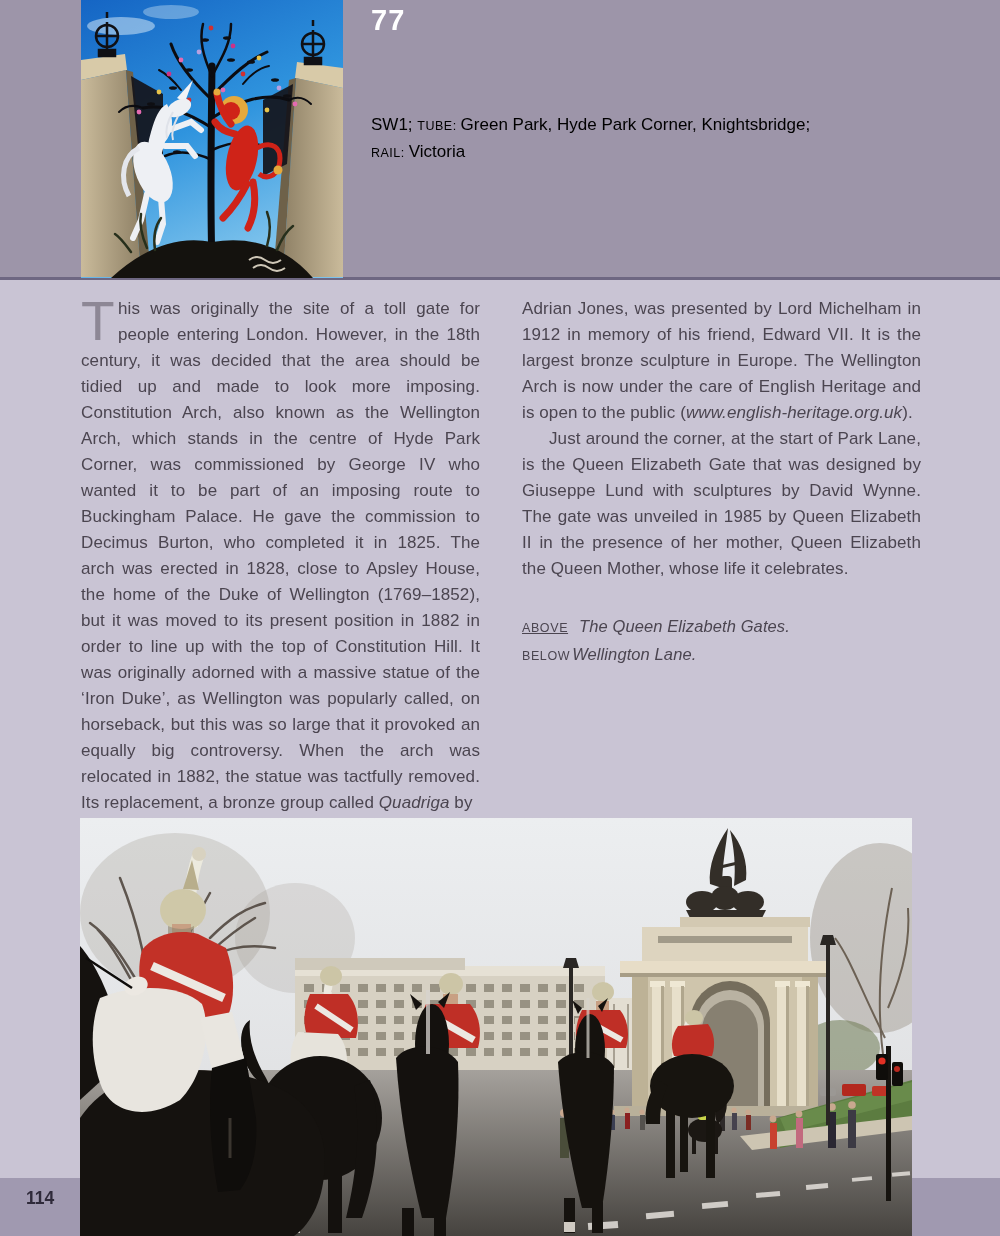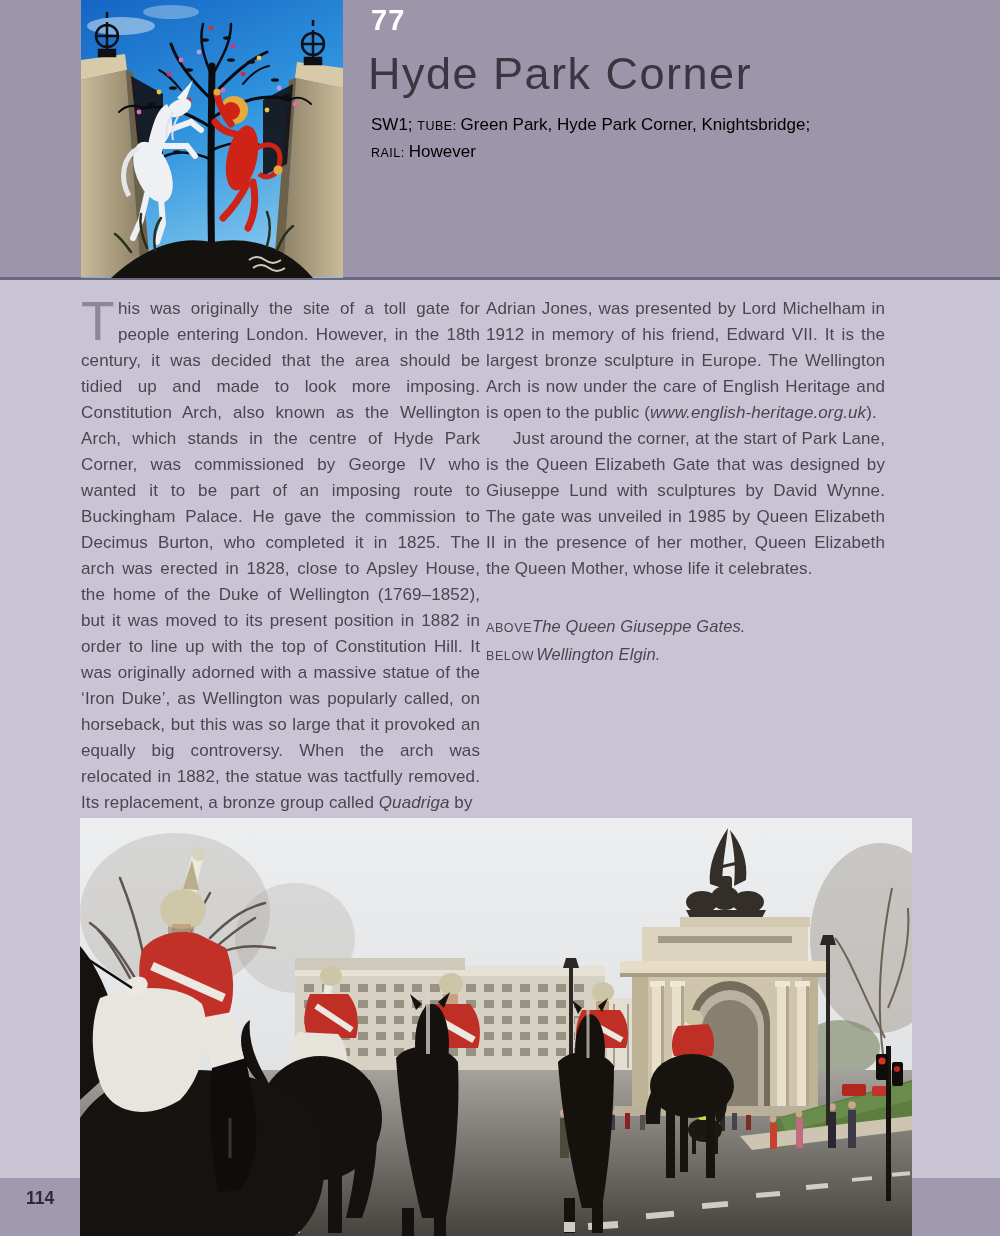--- a/index.html
+++ b/index.html
@@ -12,28 +12,28 @@
   
   .band{position:absolute;left:0;top:0;width:1000px;height:277px;background:#9d95a9;border-bottom:3px solid #6e6782;}
   .gate-photo{position:absolute;left:81px;top:0;width:262px;height:278px;display:block;}
   .entry-number{position:absolute;left:371px;top:4px;font-size:29px;font-weight:bold;color:#ffffff;letter-spacing:1px;}
   .page-title{position:absolute;left:368px;top:48px;font-size:45px;font-weight:400;color:#3a3540;letter-spacing:1.5px;white-space:nowrap;}
   .transit{position:absolute;left:371px;top:112px;width:560px;font-size:17px;line-height:26px;color:#000000;}
   .sc{font-size:12.5px;letter-spacing:.5px;}
   
   .col{position:absolute;top:296px;width:399px;font-size:17px;line-height:26px;text-align:justify;letter-spacing:.1px;}
   .col-1{left:81px;}
-  .col-2{left:486px;}
+  .col-2{left:522px;}
   .col p{margin:0;}
   .col p.indent{text-indent:27px;}
   .dropcap{float:left;font-size:55px;line-height:46px;height:50px;width:30px;margin:2px 7px 0 0;color:#8d8795;}
   .it{font-style:italic;}
   .captions{margin-top:31px;font-size:16.5px;line-height:26px;text-align:left;}
   .cap-label{font-size:12.5px;letter-spacing:.6px;font-style:normal;}
-  .cap-label.above{}
+  .cap-label.above{margin-right:11px;text-decoration:underline;}
   .cap-label.below{margin-right:2px;}
   
   .footer-strip{position:absolute;left:0;top:1178px;width:1000px;height:58px;background:#a099b0;}
   .page-number{position:absolute;left:26px;top:1188px;font-size:17.5px;font-weight:bold;color:#2f2a3a;}
   .main-photo{position:absolute;left:80px;top:818px;width:832px;height:418px;display:block;z-index:2;}
 </style>
 </head>
 <body>
 
 <div class="page">
@@ -178,36 +178,35 @@
         <path d="M50,252 C44,244 40,238 34,234"></path>
       </g>
       <g stroke="#cfc8b8" stroke-width="2" fill="none">
         <path d="M168,260 q8,-6 16,0 q8,6 16,0"></path>
         <path d="M172,268 q8,-6 16,0 q8,6 16,0"></path>
       </g>
     </g>
   </svg>
 
   <div class="entry-number">77</div>
-  <div class="page-title">Hyde Park Corner</div>
   <div class="transit">
     <span>SW1; </span><span class="sc">TUBE: </span><span>Green Park, Hyde Park Corner, Knightsbridge;</span><br>
-    <span class="sc">RAIL: </span><span>However</span>
+    <span class="sc">RAIL: </span><span>Victoria</span>
   </div>
 
   <div class="col col-1">
     <p><span class="dropcap">T</span><span>his was originally the site of a toll gate for people entering London. However, in the 18th century, it was decided that the area should be tidied up and made to look more imposing. Constitution Arch, also known as the Wellington Arch, which stands in the centre of Hyde Park Corner, was commissioned by George IV who wanted it to be part of an imposing route to Buckingham Palace. He gave the commission to Decimus Burton, who completed it in 1825. The arch was erected in 1828, close to Apsley House, the home of the Duke of Wellington (1769–1852), but it was moved to its present position in 1882 in order to line up with the top of Constitution Hill. It was originally adorned with a massive statue of the ‘Iron Duke’, as Wellington was popularly called, on horseback, but this was so large that it provoked an equally big controversy. When the arch was relocated in 1882, the statue was tactfully removed. Its replacement, a bronze group called </span><span class="it">Quadriga</span><span> by</span></p>
   </div>
 
   <div class="col col-2">
     <p><span>Adrian Jones, was presented by Lord Michelham in 1912 in memory of his friend, Edward VII. It is the largest bronze sculpture in Europe. The Wellington Arch is now under the care of English Heritage and is open to the public (</span><span class="it">www.english-heritage.org.uk</span><span>).</span></p>
     <p class="indent">Just around the corner, at the start of Park Lane, is the Queen Elizabeth Gate that was designed by Giuseppe Lund with sculptures by David Wynne. The gate was unveiled in 1985 by Queen Elizabeth II in the presence of her mother, Queen Elizabeth the Queen Mother, whose life it celebrates.</p>
     <div class="captions">
-      <div><span class="cap-label above">ABOVE</span><span class="it">The Queen Giuseppe Gates.</span></div>
-      <div><span class="cap-label below">BELOW</span><span class="it">Wellington Elgin.</span></div>
+      <div><span class="cap-label above">ABOVE</span><span class="it">The Queen Elizabeth Gates.</span></div>
+      <div><span class="cap-label below">BELOW</span><span class="it">Wellington Lane.</span></div>
     </div>
   </div>
 
   <div class="footer-strip"></div>
   <div class="page-number">114</div>
 
   <svg class="main-photo" viewBox="0 0 832 418" aria-hidden="true">
     <defs>
       <linearGradient id="msky" x1="0" y1="0" x2="0" y2="1">
         <stop offset="0" stop-color="#eceef0"></stop>

